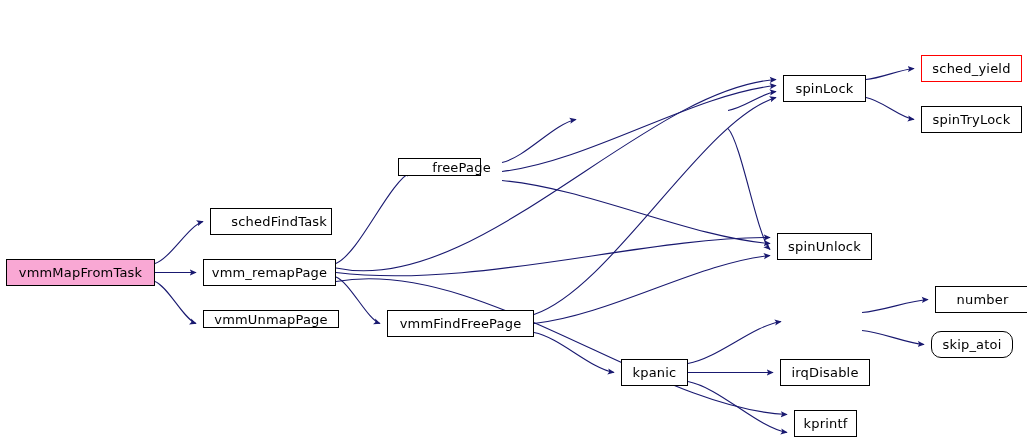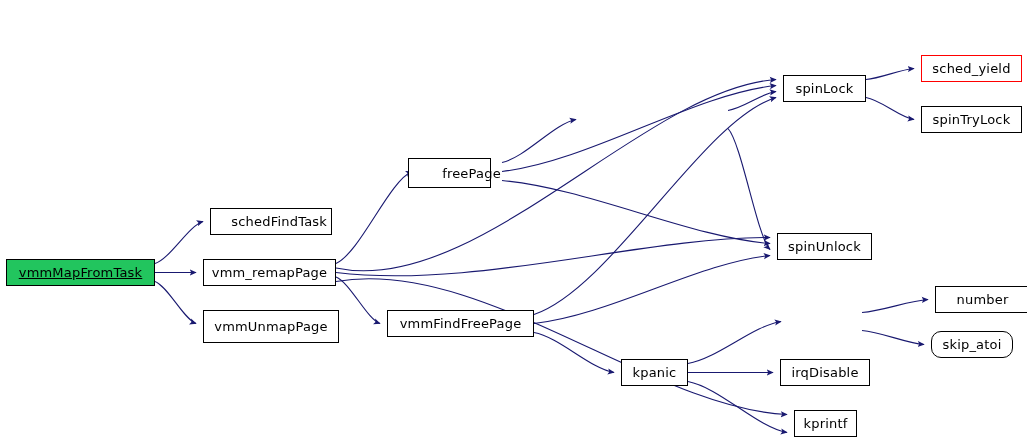--- a/index.html
+++ b/index.html
@@ -38,23 +38,22 @@
     color: #000000;
     font-size: 13px;
     line-height: 1;
     display: flex;
     align-items: center;
     justify-content: center;
     white-space: nowrap;
     letter-spacing: 0.2px;
   }
   .node.current {
-    background: #22c55e;
+    background: #f9a8d4;
     border-color: #000000;
-    text-decoration: underline;
   }
   .node.highlight {
     border-color: #ff0000;
     border-width: 1px;
   }
   .node-label {
     display: block;
     padding: 0 4px;
   }
 </style>
@@ -95,24 +94,24 @@
   <div id="node-layer">
       <div class="node current" style="left: 6px; top: 259px; width: 149px; height: 27px;">
         <span class="node-label">vmmMapFromTask</span>
       </div>
       <div class="node" style="left: 210px; top: 208px; width: 122px; height: 27px; justify-content: flex-end;">
         <span class="node-label">schedFindTask</span>
       </div>
       <div class="node" style="left: 203px; top: 259px; width: 133px; height: 27px;">
         <span class="node-label">vmm_remapPage</span>
       </div>
-      <div class="node" style="left: 203px; top: 310px; width: 136px; height: 33px;">
+      <div class="node" style="left: 203px; top: 310px; width: 136px; height: 18px;">
         <span class="node-label">vmmUnmapPage</span>
       </div>
-      <div class="node" style="left: 408px; top: 158px; width: 83px; height: 30px; padding-left: 44px;">
+      <div class="node" style="left: 398px; top: 158px; width: 83px; height: 18px; padding-left: 44px;">
         <span class="node-label">freePage</span>
       </div>
       <div class="node" style="left: 387px; top: 310px; width: 147px; height: 27px;">
         <span class="node-label">vmmFindFreePage</span>
       </div>
       <div class="node" style="left: 783px; top: 75px; width: 83px; height: 27px;">
         <span class="node-label">spinLock</span>
       </div>
       <div class="node" style="left: 777px; top: 233px; width: 95px; height: 27px; text-align: right;">
         <span class="node-label">spinUnlock</span>

